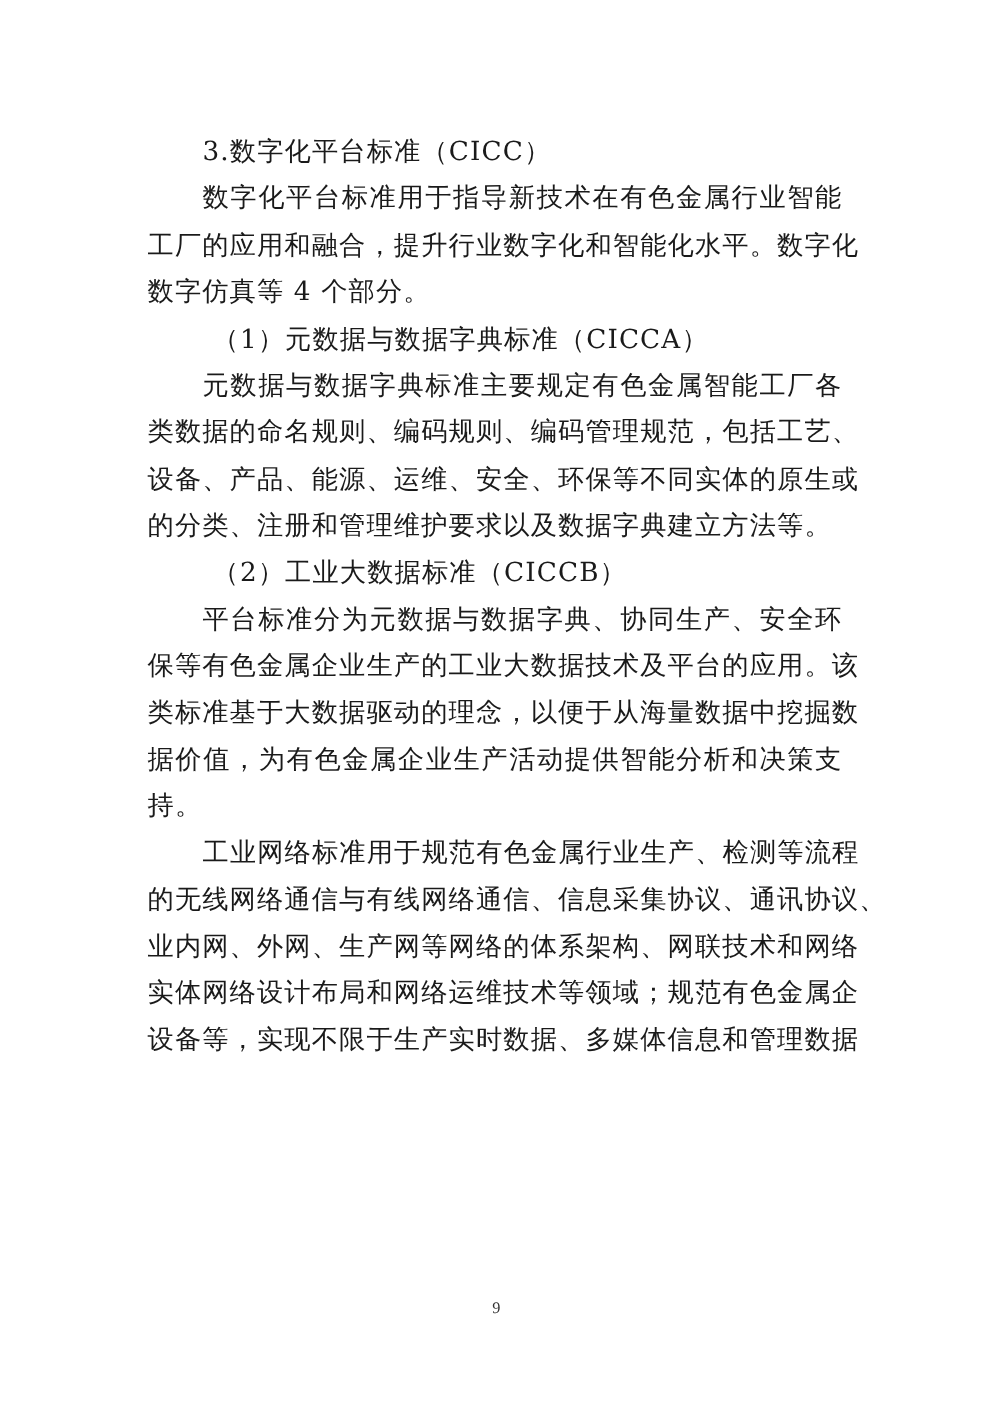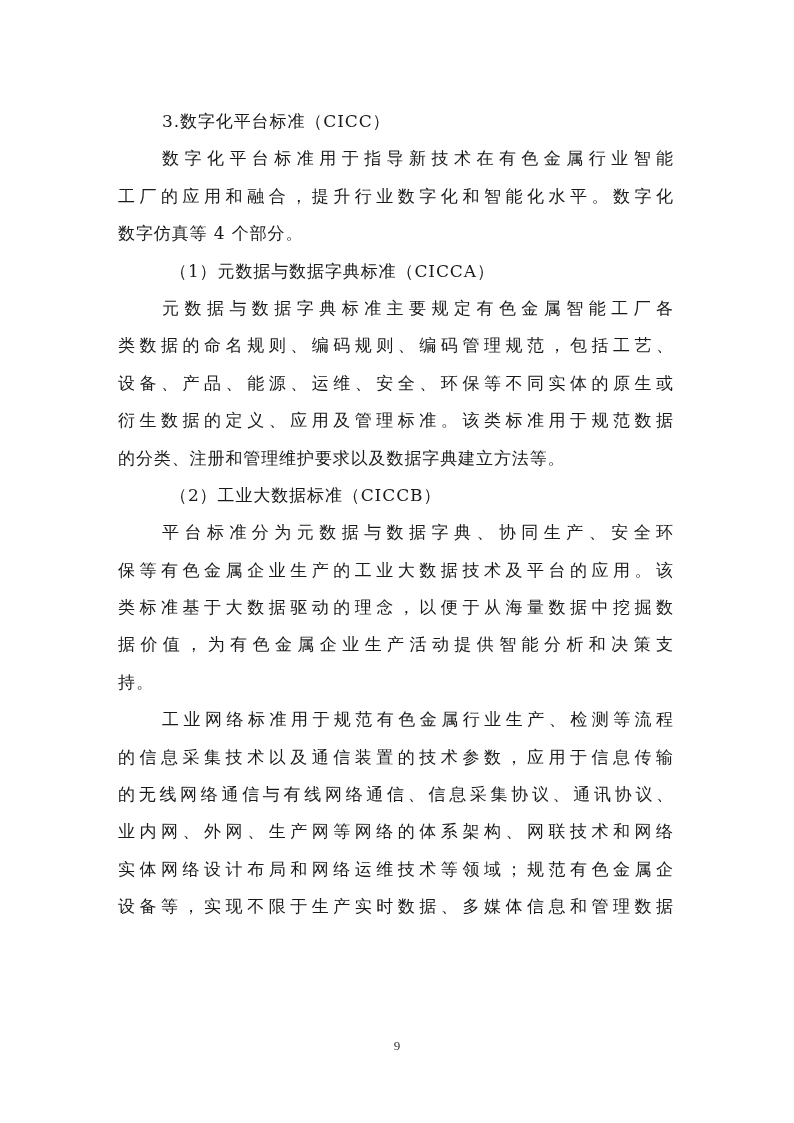--- a/index.html
+++ b/index.html
@@ -17,21 +17,21 @@
     }
     .page {
       position: absolute;
       left: 118px;
       top: 103px;
       width: 556px;
     }
     .line {
       height: 37.4px;
       line-height: 37.4px;
-      font-size: 17px;
+      font-size: 21px;
       white-space: nowrap;
       letter-spacing: 0.9px;
     }
     .line.justify {
       text-align: justify;
       text-align-last: justify;
     }
     .indent {
       padding-left: 44px;
     }
@@ -60,32 +60,30 @@
   <div class="line heading-indent">3.数字化平台标准（CICC）</div>
 
   <div class="line justify indent">数字化平台标准用于指导新技术在有色金属行业智能</div>
   <div class="line justify">工厂的应用和融合，提升行业数字化和智能化水平。数字化</div>
   <div class="line">数字仿真等 4 个部分。</div>
 
   <div class="line sub-heading-indent">（1）元数据与数据字典标准（CICCA）</div>
   <div class="line justify indent">元数据与数据字典标准主要规定有色金属智能工厂各</div>
   <div class="line justify">类数据的命名规则、编码规则、编码管理规范，包括工艺、</div>
   <div class="line justify">设备、产品、能源、运维、安全、环保等不同实体的原生或</div>
-  <div class="line justify">衍生数据的定义、应用及管理标准。该类标准用于规范数据</div>
   <div class="line">的分类、注册和管理维护要求以及数据字典建立方法等。</div>
 
   <div class="line sub-heading-indent">（2）工业大数据标准（CICCB）</div>
   <div class="line justify indent">平台标准分为元数据与数据字典、协同生产、安全环</div>
   <div class="line justify">保等有色金属企业生产的工业大数据技术及平台的应用。该</div>
   <div class="line justify">类标准基于大数据驱动的理念，以便于从海量数据中挖掘数</div>
   <div class="line justify">据价值，为有色金属企业生产活动提供智能分析和决策支</div>
   <div class="line">持。</div>
 
   <div class="line justify indent">工业网络标准用于规范有色金属行业生产、检测等流程</div>
-  <div class="line justify">的信息采集技术以及通信装置的技术参数，应用于信息传输</div>
   <div class="line justify">的无线网络通信与有线网络通信、信息采集协议、通讯协议、</div>
   <div class="line justify">业内网、外网、生产网等网络的体系架构、网联技术和网络</div>
   <div class="line justify">实体网络设计布局和网络运维技术等领域；规范有色金属企</div>
   <div class="line justify">设备等，实现不限于生产实时数据、多媒体信息和管理数据</div>
 
 </div>
 
 <div class="page-number">9</div>
 
 </body></html>

